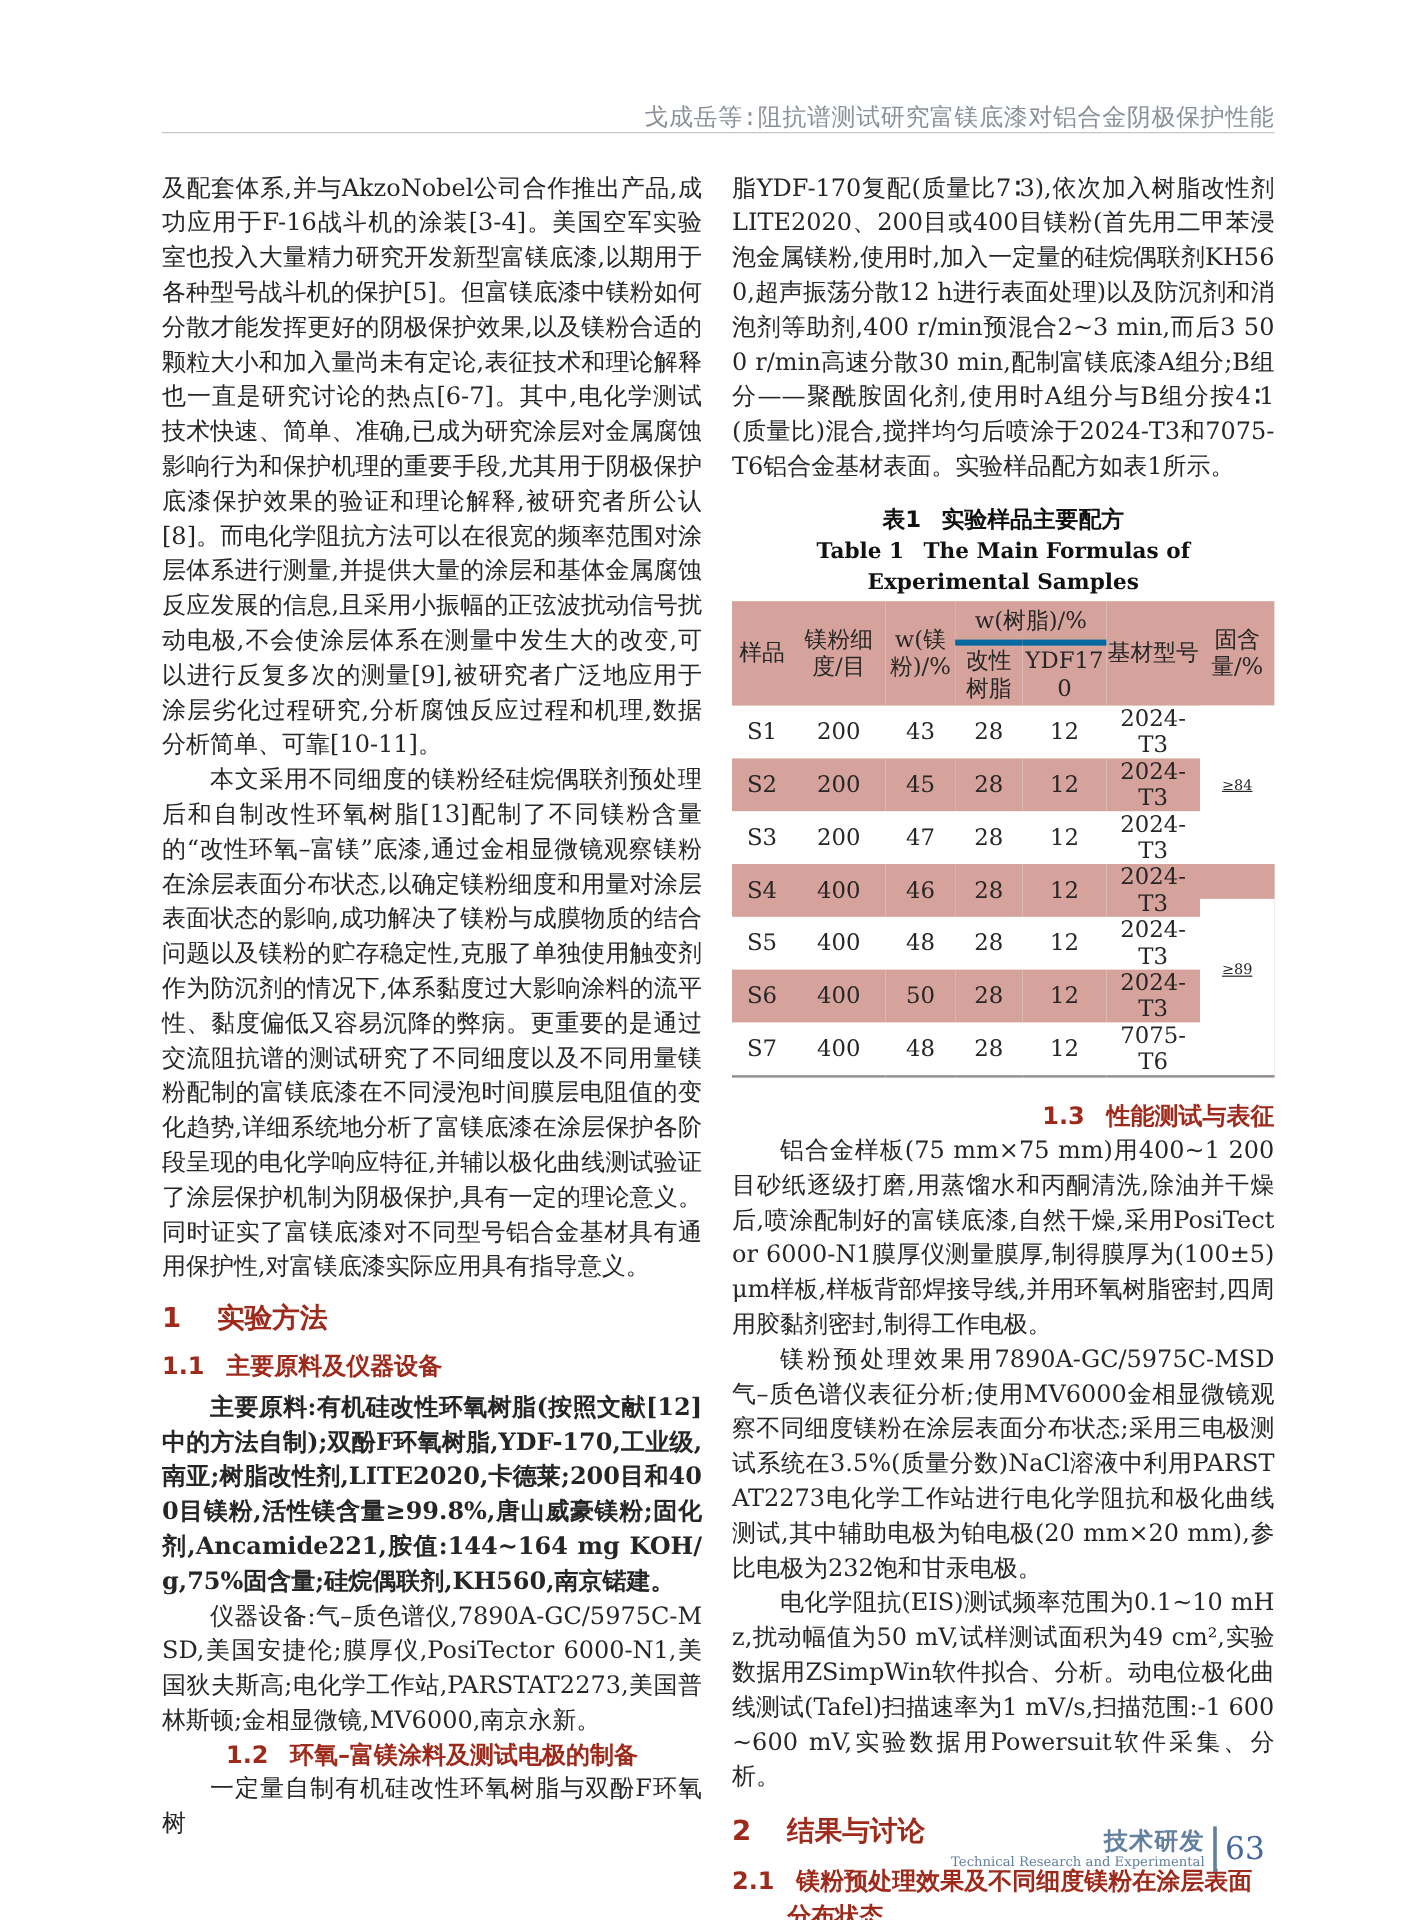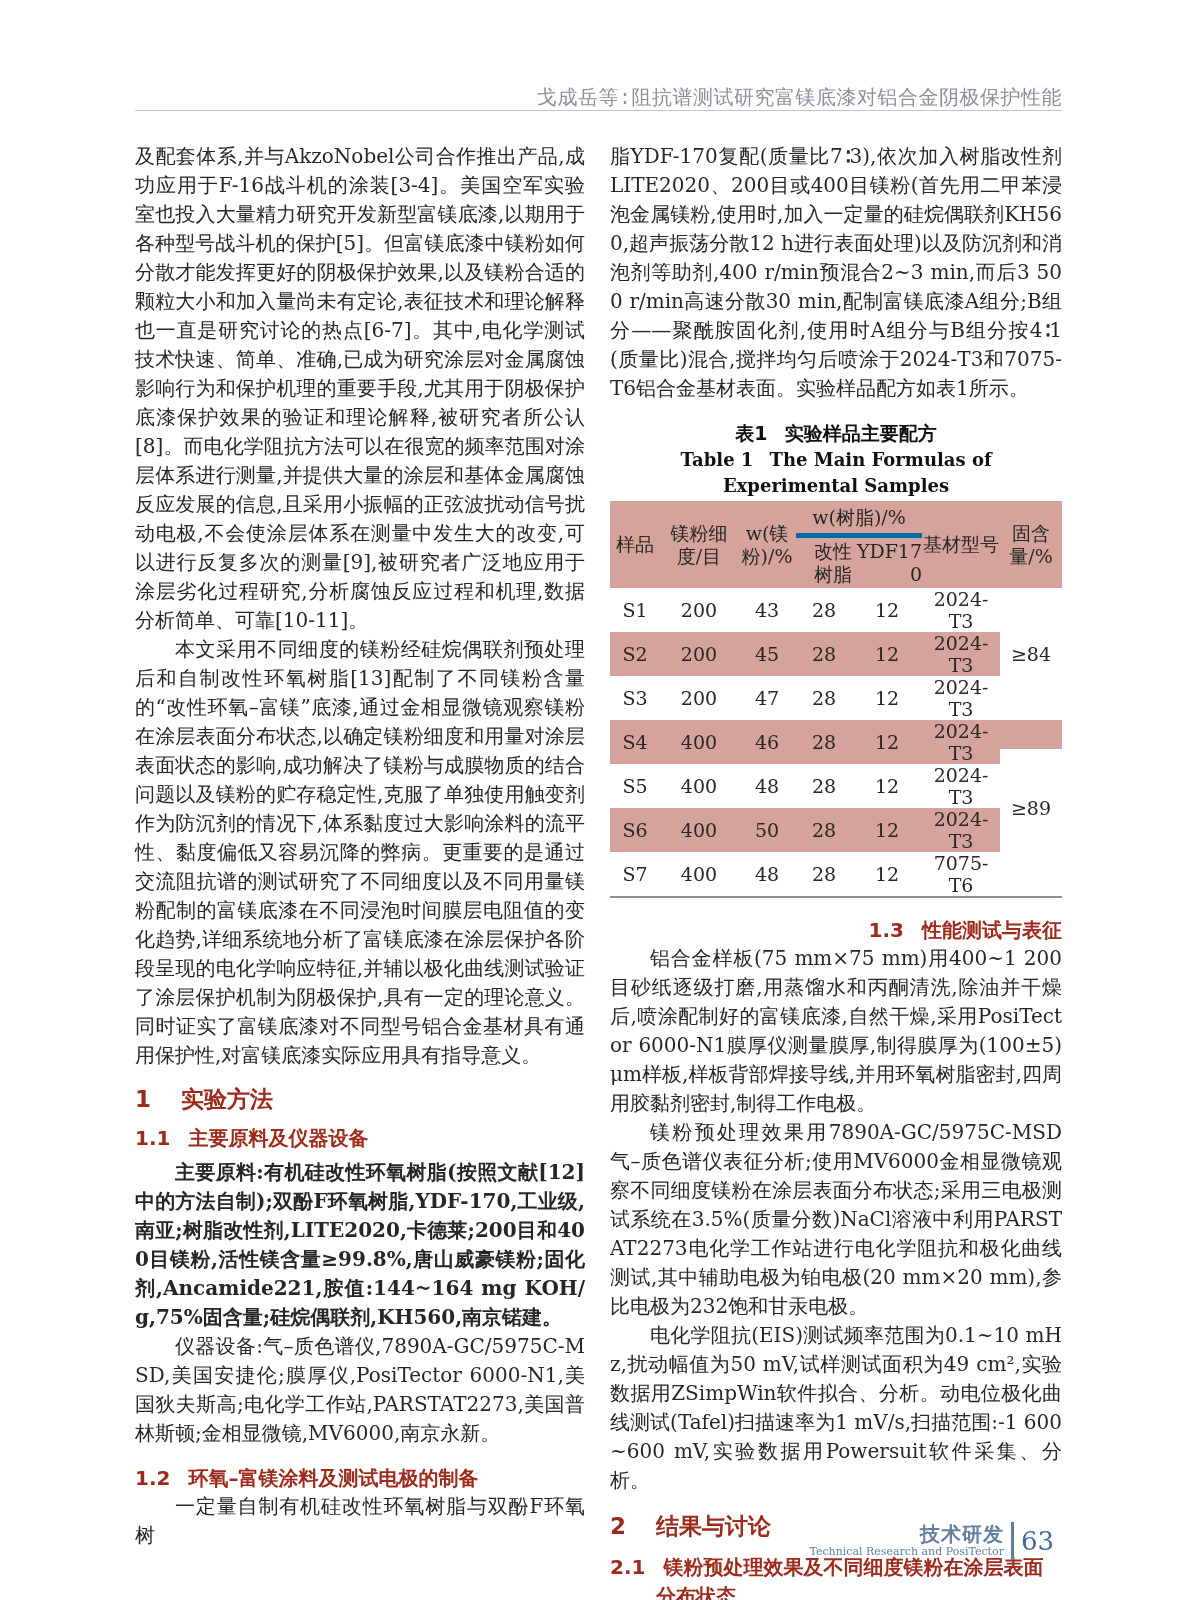--- a/index.html
+++ b/index.html
@@ -27,21 +27,21 @@
   .h1{
     font-family:"DejaVu Sans","Liberation Sans",sans-serif;font-weight:bold;
     color:#9e2a1c;font-size:23px;line-height:30px;margin-top:14px;
   }
   .h1 .hnum{margin-right:1.3em;}
   .h2{
     font-family:"DejaVu Sans","Liberation Sans",sans-serif;font-weight:bold;
     color:#9e2a1c;font-size:20px;line-height:28px;margin-top:10px;
   }
   .h2 .hnum{margin-right:0.9em;}
-  .h2.tight{margin-top:16px;}
+  .h2.tight{margin-top:0;text-align:center;}
   .h2.after-table{margin-top:18px;text-align:right;}
   .h2.hang{padding-left:2.3em;text-indent:-2.3em;margin-top:12px;line-height:29px;}
   .mt6{margin-top:6px;font-weight:bold;}
   .mt16{margin-top:16px;}
   
   .tbl-caption-zh{
     margin-top:16px;text-align:center;font-family:"DejaVu Sans","Liberation Sans",sans-serif;
     font-weight:bold;font-size:19px;line-height:28px;color:#111;
   }
   .tbl-caption-zh .hnum,.tbl-caption-en .hnum{margin-right:0.9em;margin-top:25px;}
@@ -53,25 +53,25 @@
     font-size:19px;border-bottom:2px solid #8f8f8f;
   }
   table.formulas th,table.formulas td{
     padding:0;text-align:center;vertical-align:middle;font-weight:normal;
   }
   table.formulas thead tr{background:#d5a39b;}
   table.formulas thead th{
     font-size:19px;line-height:23px;word-break:break-all;
   }
   table.formulas thead tr.hrow1 th{height:32px;}
-  table.formulas thead tr.hrow2 th{height:50px;text-align:right;}
+  table.formulas thead tr.hrow2 th{height:50px;}
   th.group-span{border-bottom:5px solid #0369a1;}
   table.formulas tbody td{height:29px;}
   table.formulas tbody tr.shaded{background:#d5a39b;}
-  td.solid-cell{background:#ffffff;font-size:19px;}
+  td.solid-cell{background:#ffffff;font-size:12px;text-decoration:underline;}
   td.solid-cell.pink-top{background:linear-gradient(to bottom,#d5a39b 0,#d5a39b 29px,#ffffff 29px);}
   
   .footer{
     position:absolute;top:1522px;right:133px;display:flex;align-items:center;
   }
   .footer-labels{text-align:right;margin-right:7px;}
   .footer-zh{
     font-family:"DejaVu Sans","Liberation Sans",sans-serif;font-weight:bold;
     font-size:20px;line-height:22px;color:#64809f;letter-spacing:1px;text-align:right;
   }
@@ -193,17 +193,17 @@
   <p class="para indent">镁粉预处理效果用7890A-GC/5975C-MSD气–质色谱仪表征分析;使用MV6000金相显微镜观察不同细度镁粉在涂层表面分布状态;采用三电极测试系统在3.5%(质量分数)NaCl溶液中利用PARSTAT2273电化学工作站进行电化学阻抗和极化曲线测试,其中辅助电极为铂电极(20 mm×20 mm),参比电极为232饱和甘汞电极。</p>
   <p class="para indent">电化学阻抗(EIS)测试频率范围为0.1~10 mHz,扰动幅值为50 mV,试样测试面积为49 cm²,实验数据用ZSimpWin软件拟合、分析。动电位极化曲线测试(Tafel)扫描速率为1 mV/s,扫描范围:-1 600~600 mV,实验数据用Powersuit软件采集、分析。</p>
   <div class="h1 mt16"><span class="hnum">2</span><span>结果与讨论</span></div>
   <div class="h2 hang"><span class="hnum">2.1</span><span>镁粉预处理效果及不同细度镁粉在涂层表面分布状态</span></div>
 
 </div>
 
 <div class="footer">
   <div class="footer-labels">
     <div class="footer-zh">技术研发</div>
-    <div class="footer-en">Technical Research and PosiTector</div>
+    <div class="footer-en">Technical Research and Experimental</div>
   </div>
   <div class="footer-bar"></div>
   <div class="footer-num">63</div>
 </div>
 
 </body></html>

